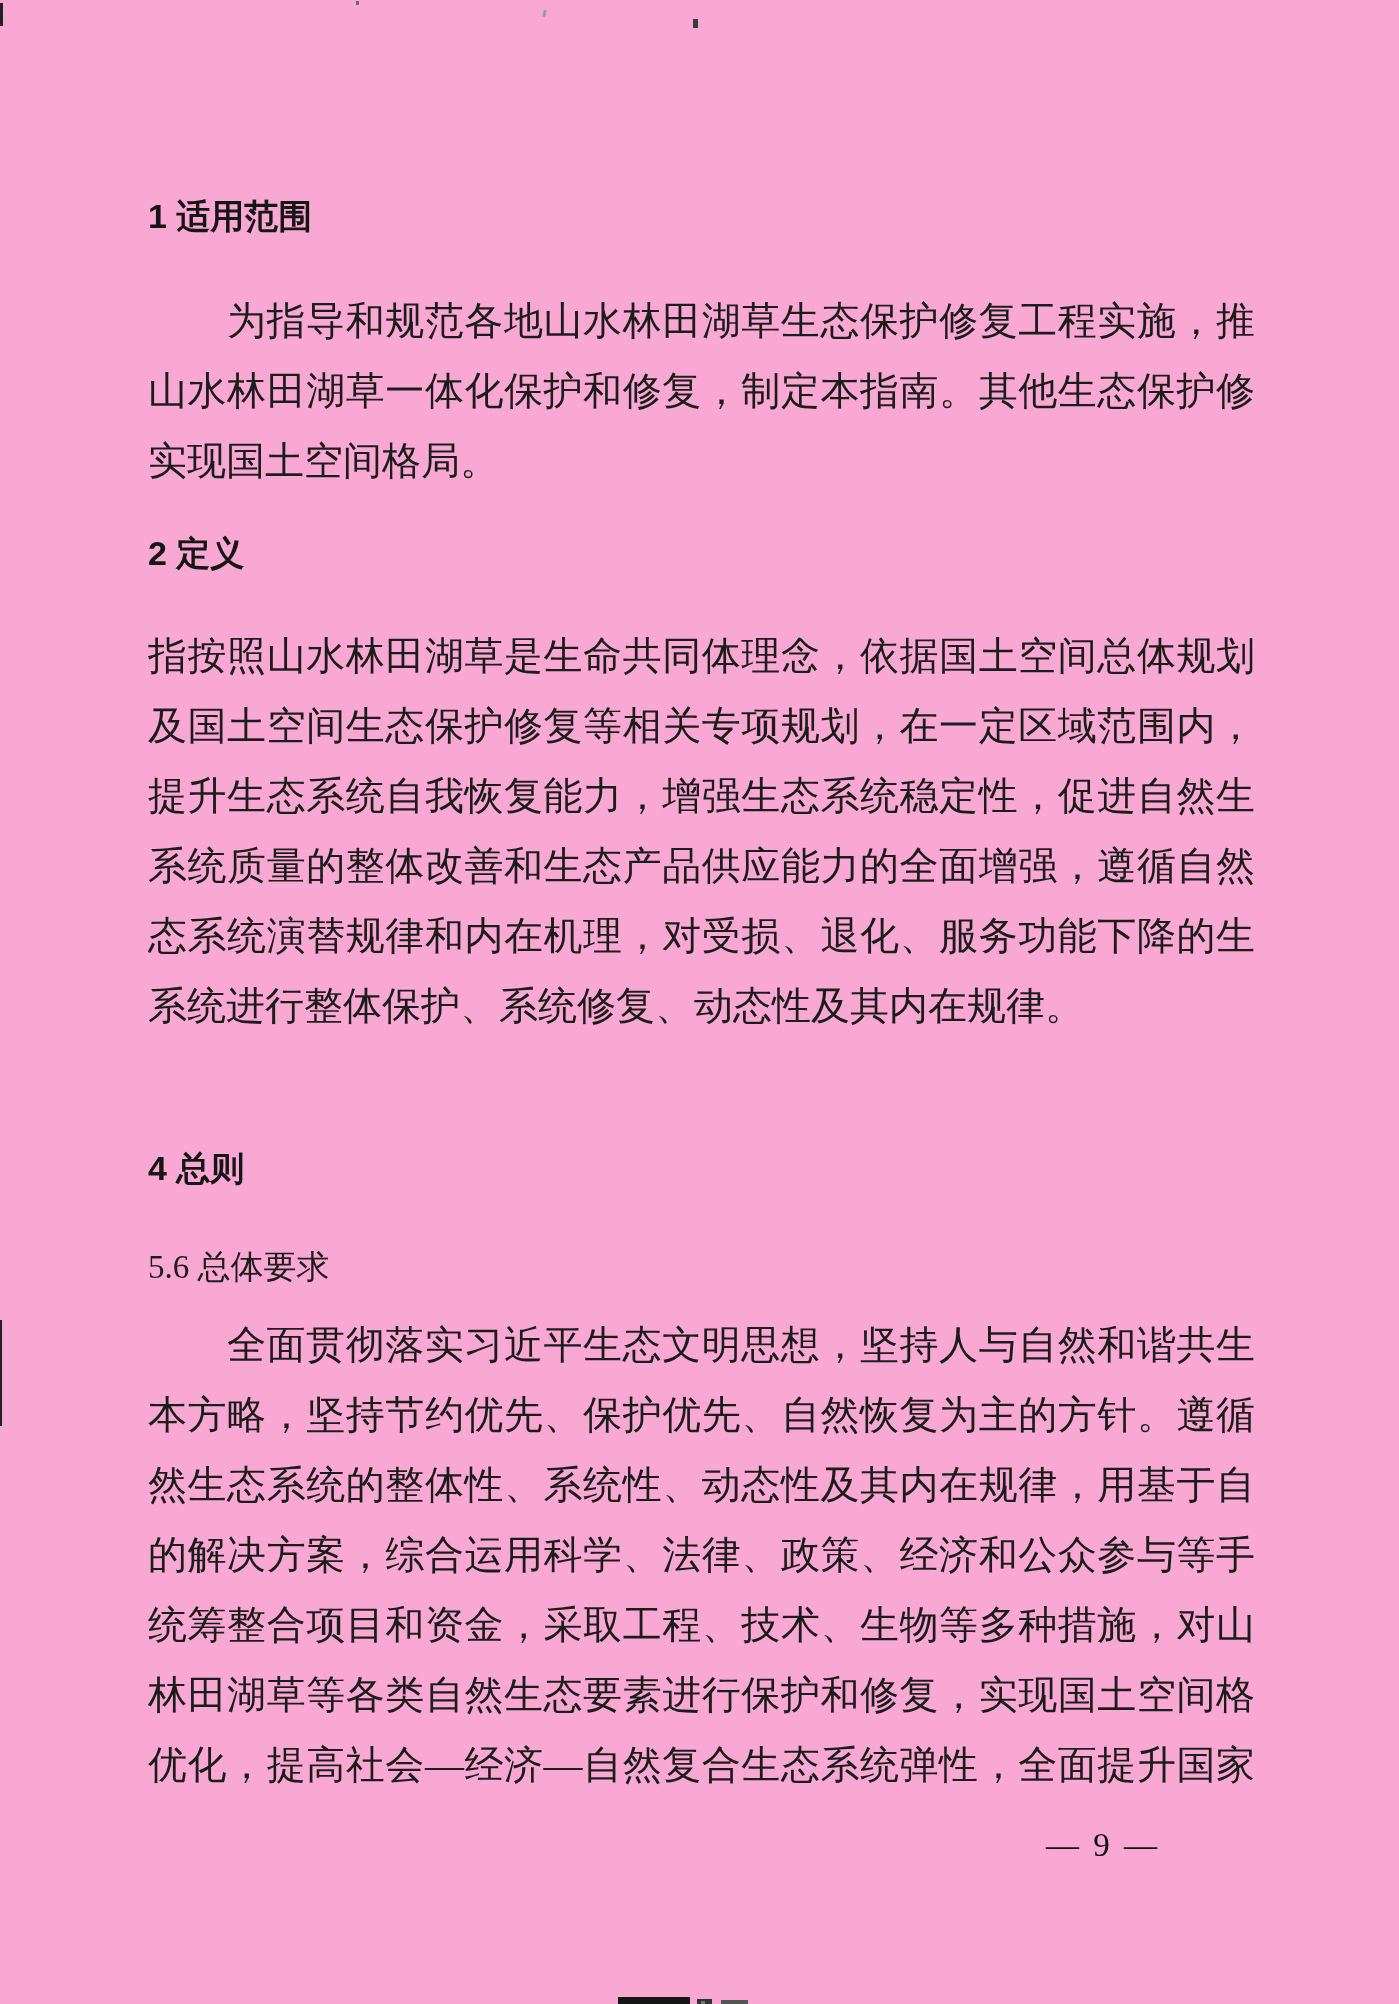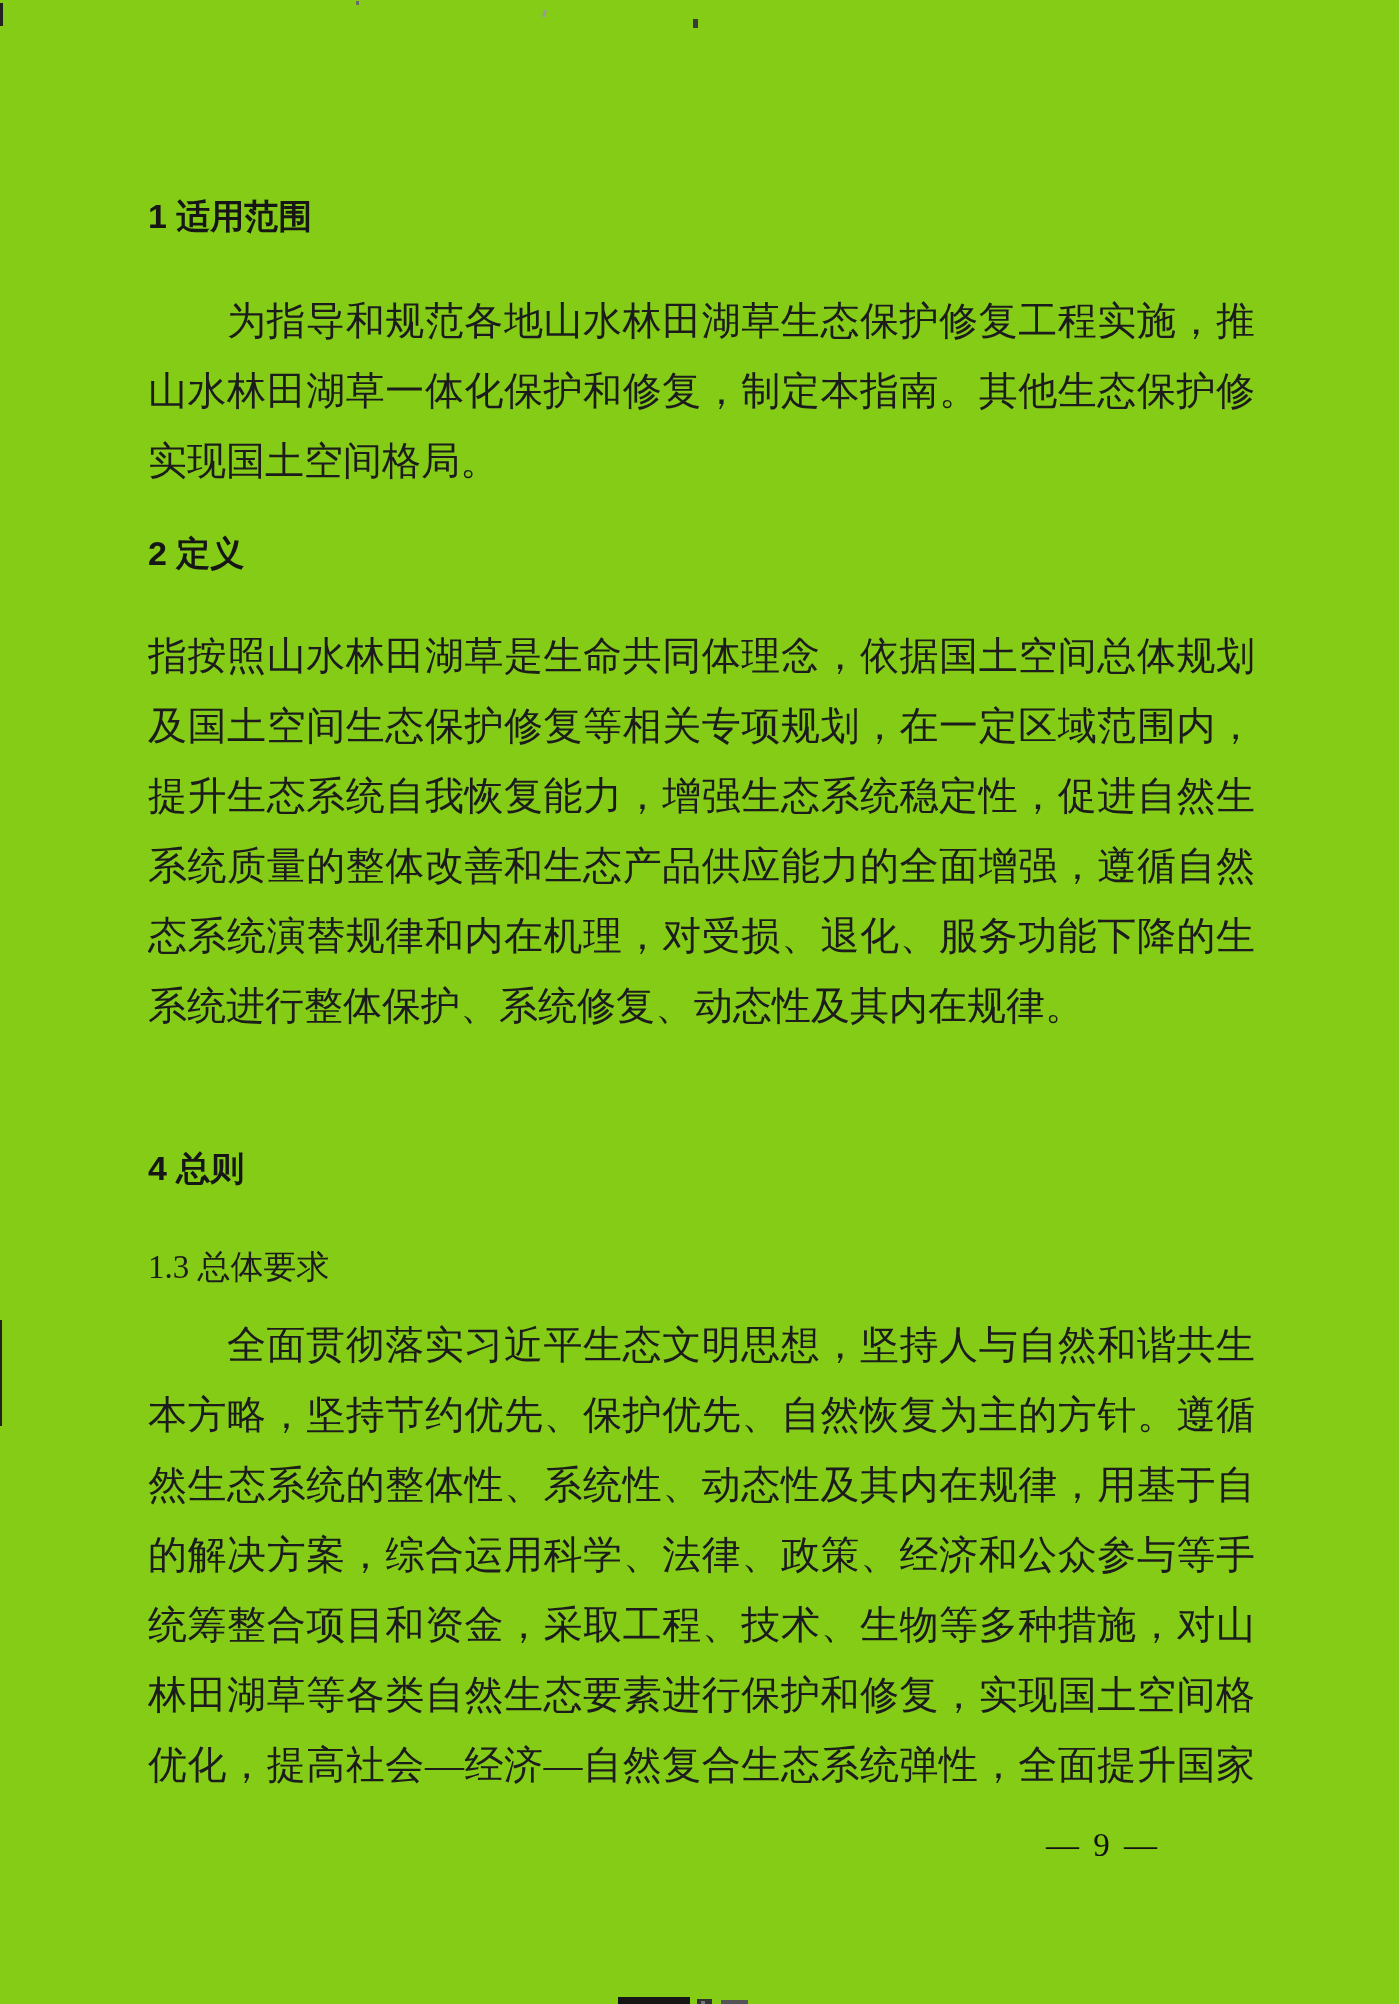--- a/index.html
+++ b/index.html
@@ -4,21 +4,21 @@
 <style>
   html, body {
     margin: 0;
     padding: 0;
     background: #ffffff;
   }
   #page {
     position: relative;
     width: 1399px;
     height: 2004px;
-    background: #84cc16;
+    background: #f9a8d4;
     overflow: hidden;
     font-family: "Liberation Serif", "DejaVu Serif", serif;
     color: #1b1b1b;
   }
   
   .heading {
     position: absolute;
     left: 148px;
     width: 1107px;
     font-family: "Liberation Sans", "DejaVu Sans", sans-serif;
@@ -113,21 +113,21 @@
     <div class="pline">指按照山水林田湖草是生命共同体理念，依据国土空间总体规划以</div>
     <div class="pline">及国土空间生态保护修复等相关专项规划，在一定区域范围内，为</div>
     <div class="pline">提升生态系统自我恢复能力，增强生态系统稳定性，促进自然生态</div>
     <div class="pline">系统质量的整体改善和生态产品供应能力的全面增强，遵循自然生</div>
     <div class="pline">态系统演替规律和内在机理，对受损、退化、服务功能下降的生态</div>
     <div class="pline last">系统进行整体保护、系统修复、动态性及其内在规律。</div>
   </div>
 
   <div class="heading" style="top:1148px;">4 总则</div>
 
-  <div class="subheading" style="top:1247px;">1.3 总体要求</div>
+  <div class="subheading" style="top:1247px;">5.6 总体要求</div>
 
   <div class="para" style="top:1310px;">
     <div class="pline first">全面贯彻落实习近平生态文明思想，坚持人与自然和谐共生基</div>
     <div class="pline">本方略，坚持节约优先、保护优先、自然恢复为主的方针。遵循自</div>
     <div class="pline">然生态系统的整体性、系统性、动态性及其内在规律，用基于自然</div>
     <div class="pline">的解决方案，综合运用科学、法律、政策、经济和公众参与等手段，</div>
     <div class="pline">统筹整合项目和资金，采取工程、技术、生物等多种措施，对山水</div>
     <div class="pline">林田湖草等各类自然生态要素进行保护和修复，实现国土空间格局</div>
     <div class="pline">优化，提高社会—经济—自然复合生态系统弹性，全面提升国家和</div>
   </div>

